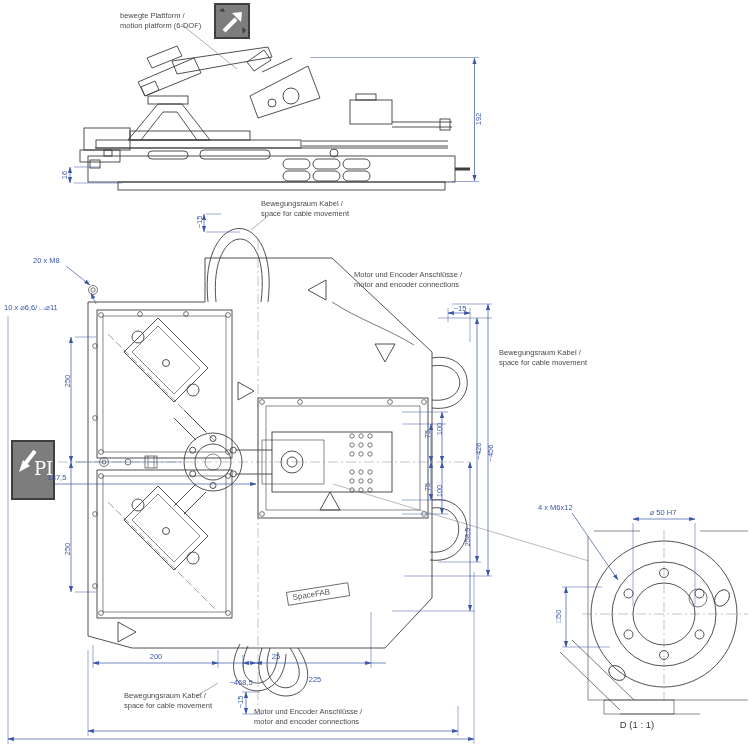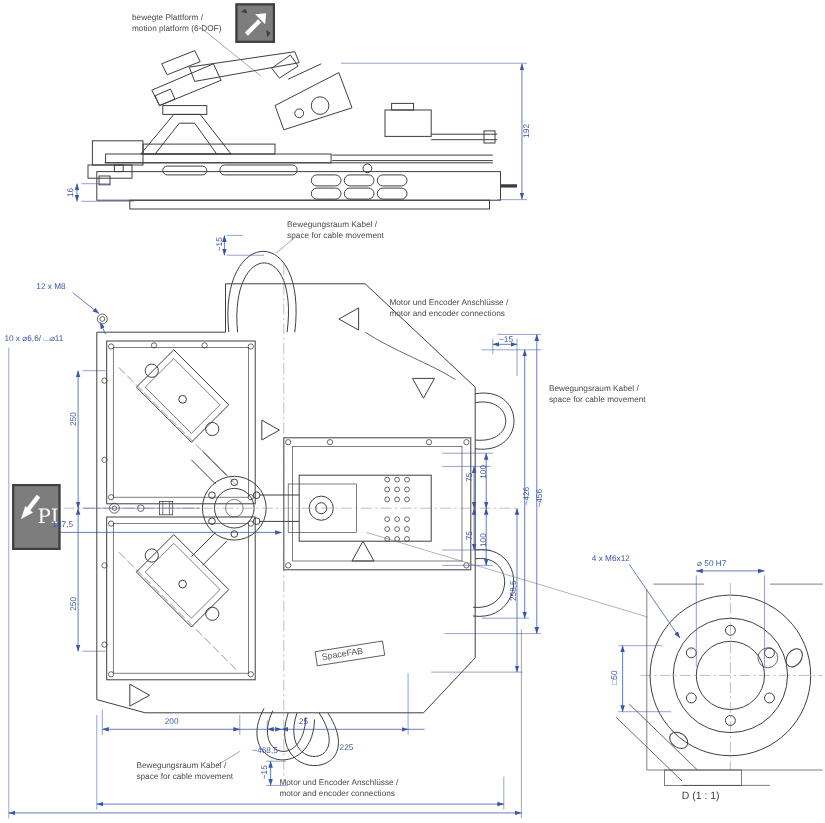--- a/index.html
+++ b/index.html
@@ -334,27 +334,27 @@
 <div class="ann" style="left:124px;top:691px;">
   <div>Bewegungsraum Kabel /</div>
   <div>space for cable movement</div>
 </div>
 
 <div class="ann" style="left:254px;top:707px;">
   <div>Motor und Encoder Anschlüsse /</div>
   <div>motor and encoder connections</div>
 </div>
 
-<div class="blb" style="left:33px;top:256px;">12 x M8</div>
+<div class="blb" style="left:33px;top:256px;">20 x M8</div>
 
 <div class="blb" style="left:4px;top:303px;">10 x ⌀6,6/ ⌴⌀11</div>
 
 <div class="blb" style="left:538px;top:503px;">4 x M6x12</div>
 
-<div class="dim" style="left:647px;top:512px;">⌀ 50 H7</div>
+<div class="dim" style="left:663px;top:512px;">⌀ 50 H7</div>
 
 <div class="dtitle" style="left:637px;top:724px;">D (1 : 1)</div>
 
 <div class="dim v" style="left:478px;top:119px;">192</div>
 <div class="dim v" style="left:64px;top:175px;">16</div>
 <div class="dim v" style="left:199px;top:222px;">~15</div>
 <div class="dim" style="left:460px;top:308px;">~15</div>
 <div class="dim v" style="left:478px;top:451px;">~426</div>
 <div class="dim v" style="left:490px;top:453px;">~456</div>
 <div class="dim v" style="left:67px;top:381px;">250</div>

